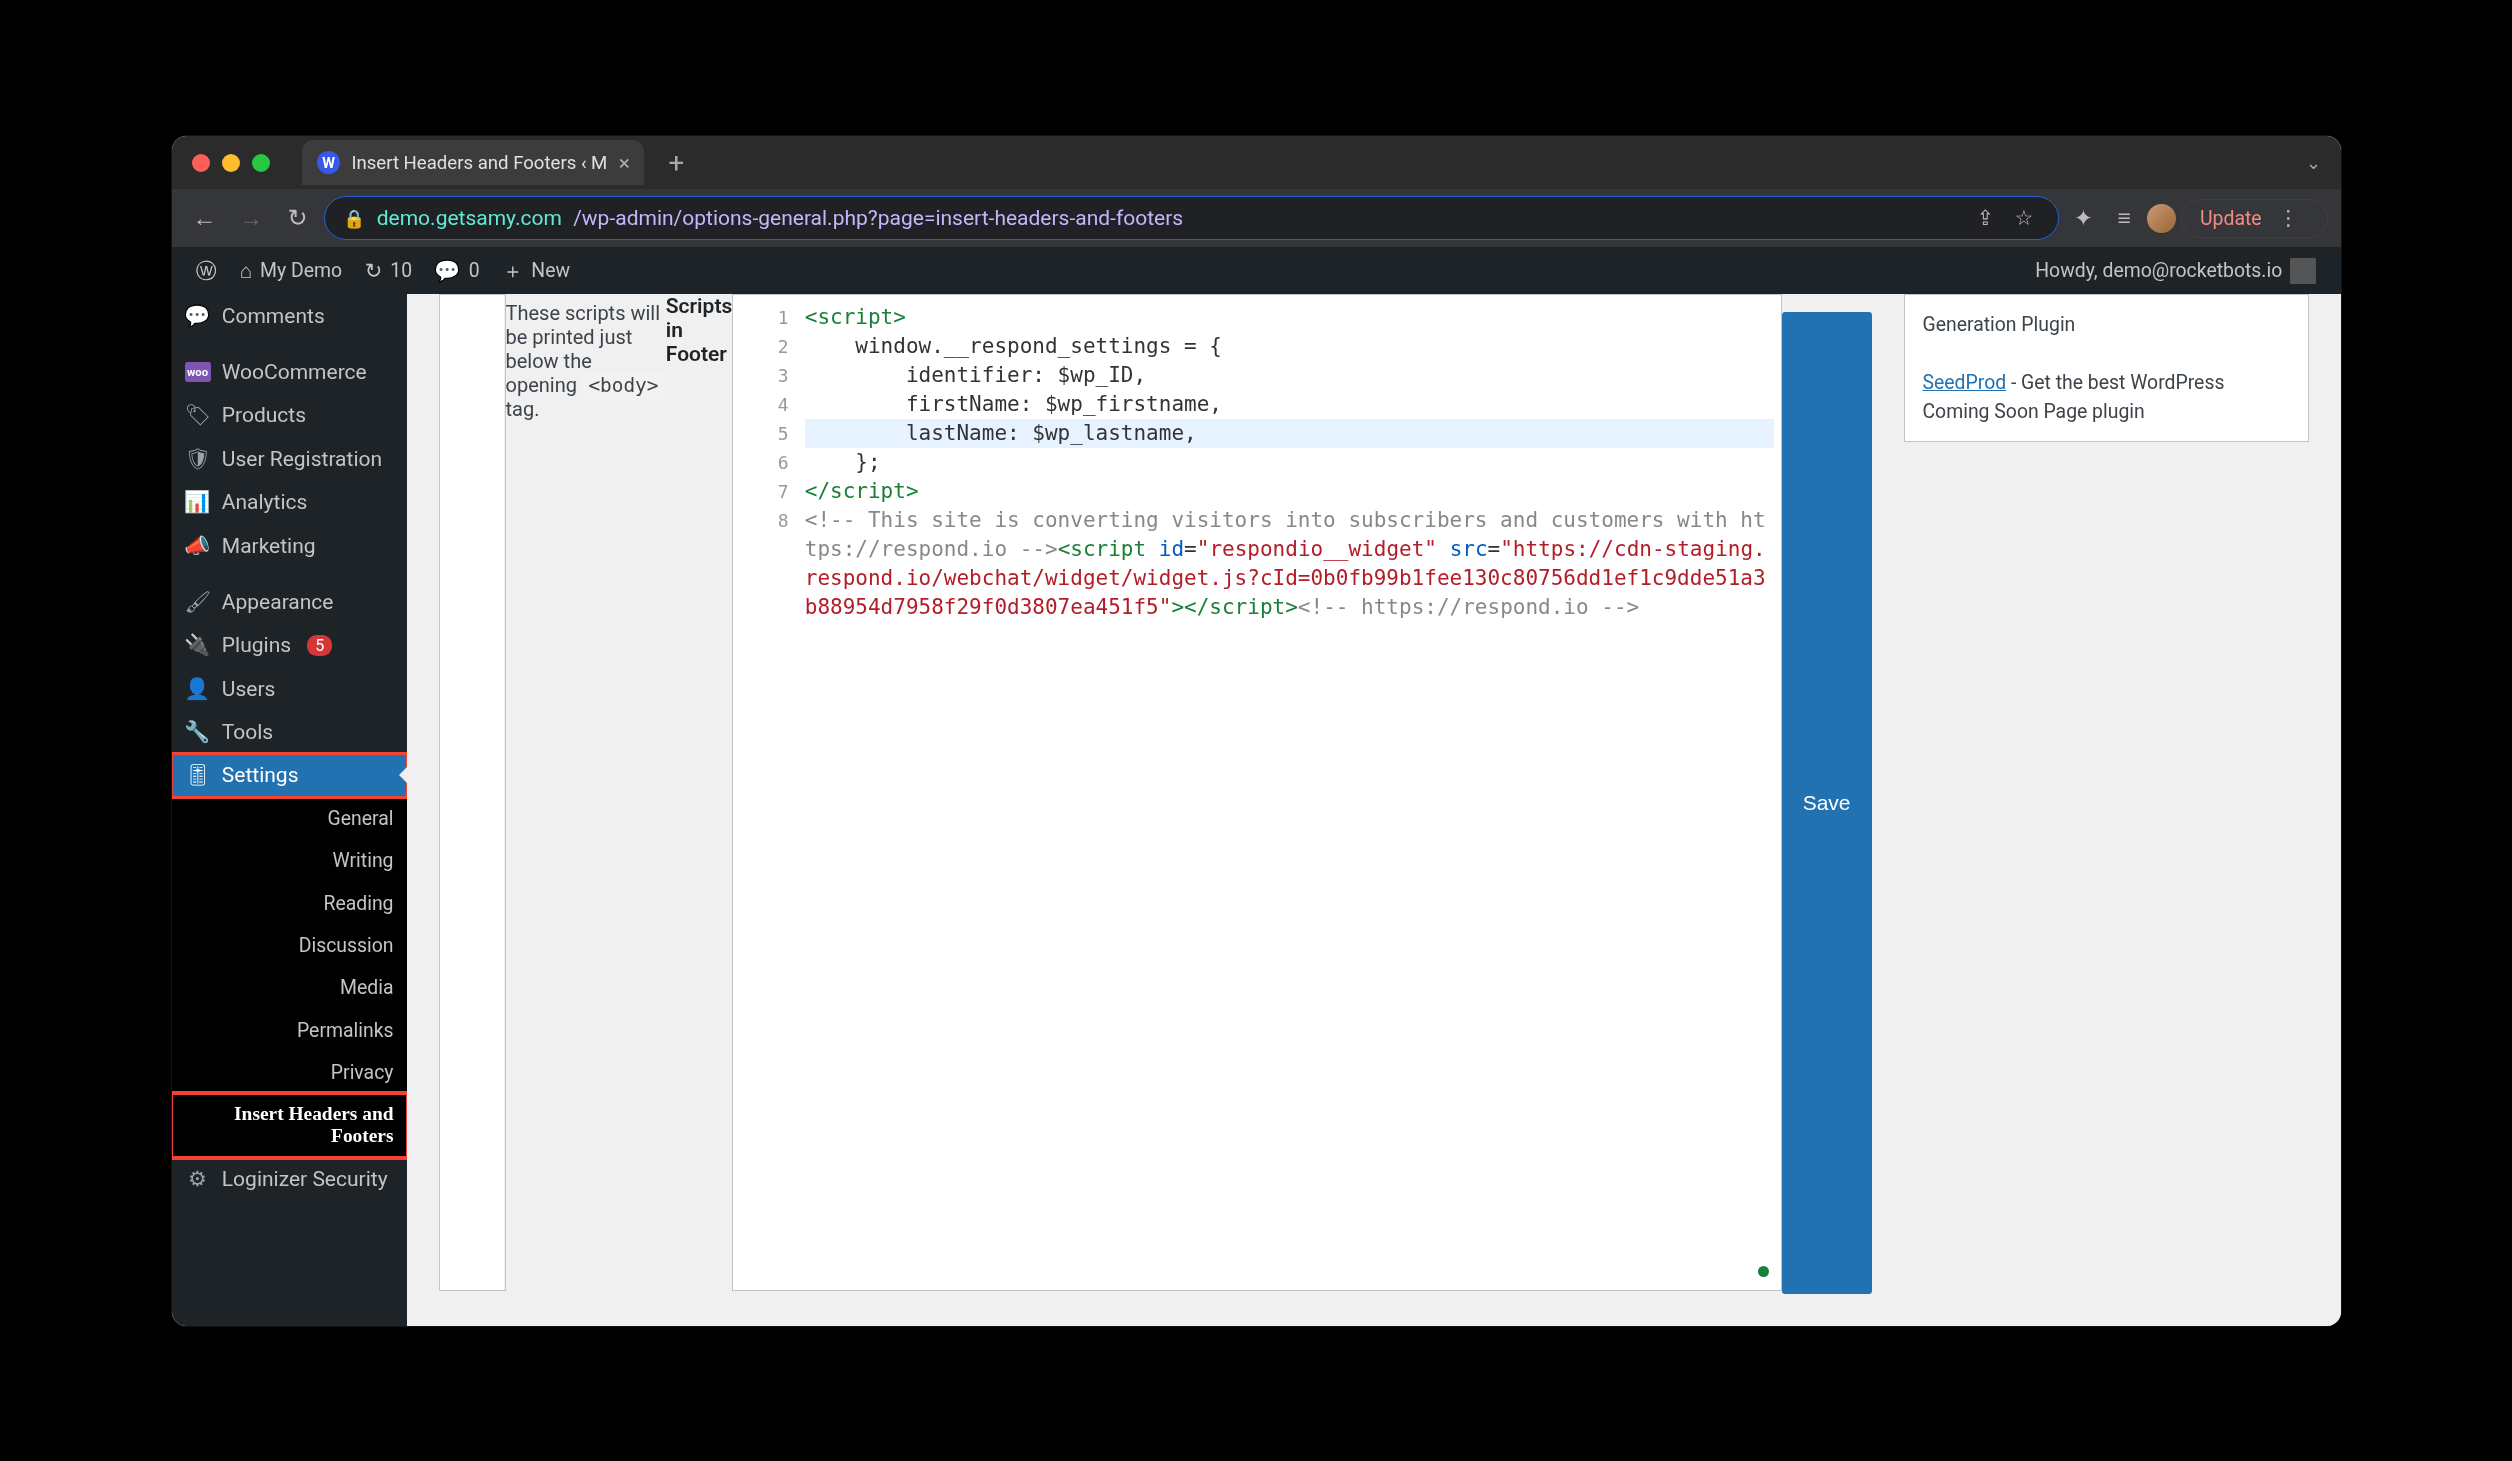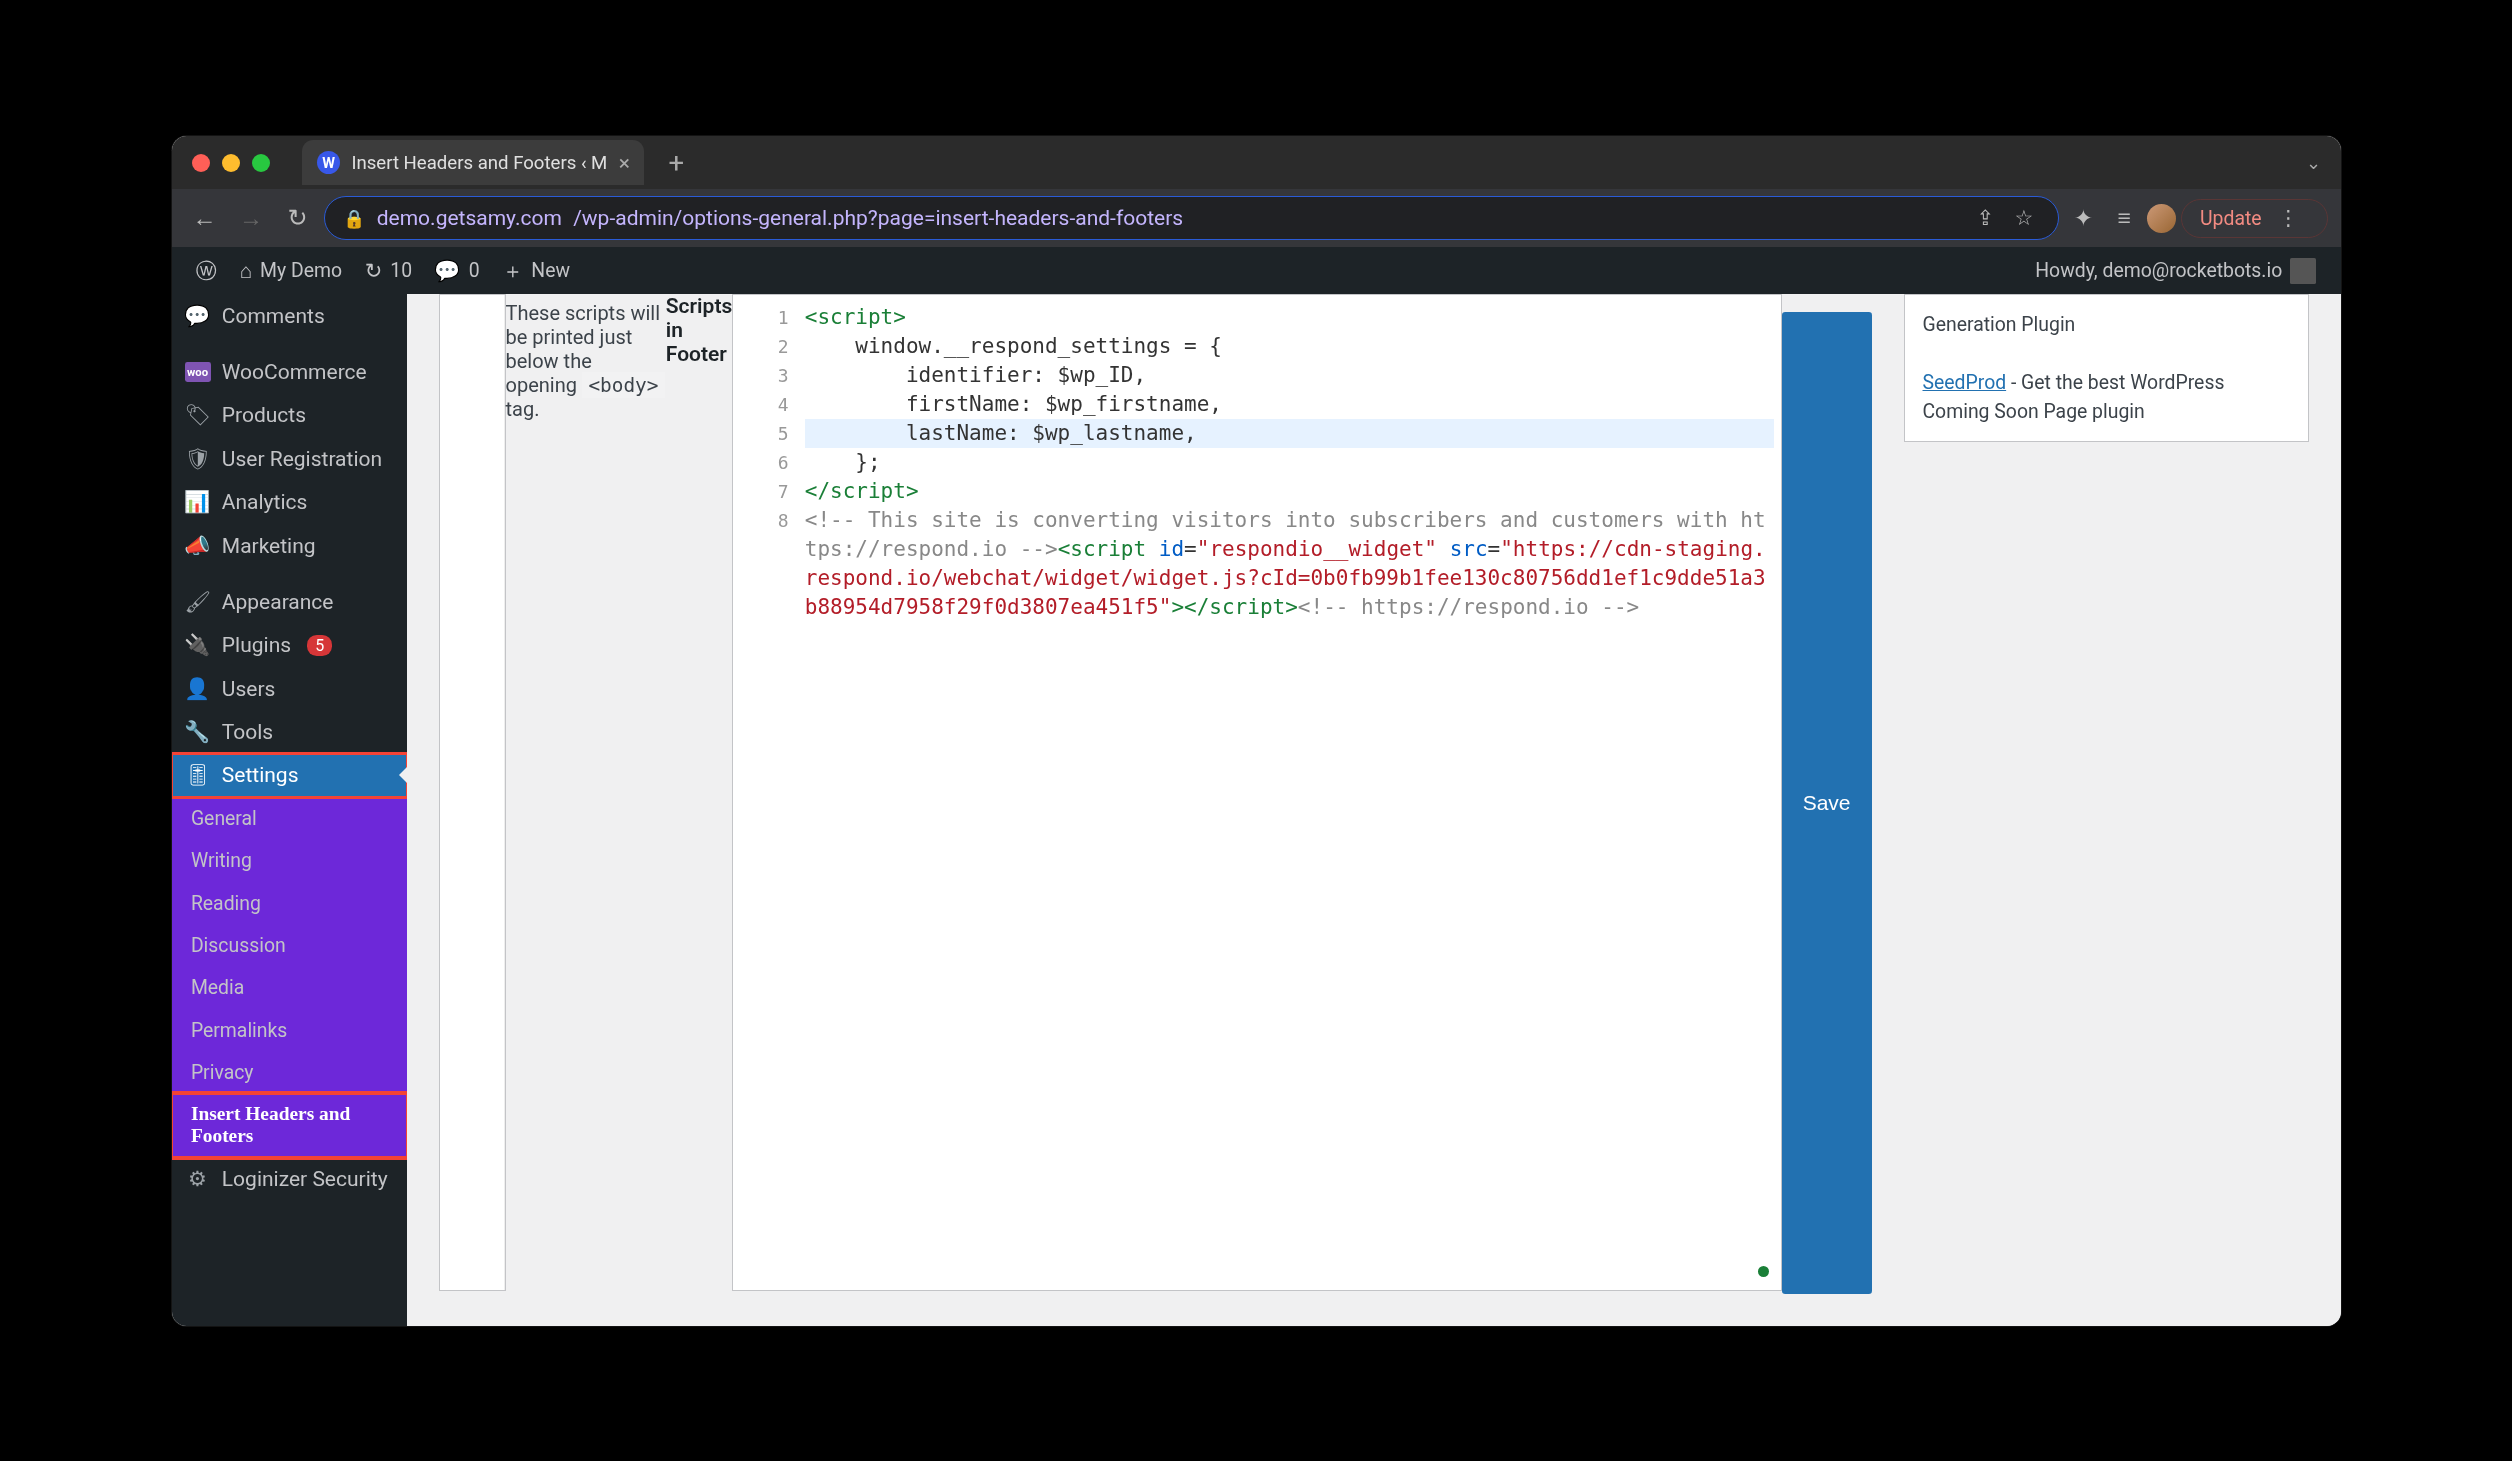--- a/index.html
+++ b/index.html
@@ -74,21 +74,21 @@
   border-radius: 29px;
   height: 44px;
   display: flex;
   align-items: center;
   padding: 0 18px;
   color: #aaa;
   font-size: 21px;
   gap: 11.3px;
 }
 .addr .lock { font-size: 18px; }
-.addr .url-host { color: #c4b5fd; }
+.addr .url-host { color: #5eead4; }
 .addr .url-rest { color: #c4b5fd; }
 .addr-actions { display: flex; gap: 6.5px; margin-left: auto; }
 .addr-icon { color: #bbb; width: 32px; text-align: center; font-size: 21px; }
 .chrome-actions { display: flex; align-items: center; gap: 4.9px; }
 .ext-icon { width:36px;height:36px;display:flex;align-items:center;justify-content:center;color:#bbb;font-size:23px; }
 .avatar-sm { width:29px;height:29px;border-radius:50%;background:linear-gradient(135deg,#c97,#963); }
 .update-btn {
   border: 1.6px solid #5a3636;
   color: #f28b82;
   border-radius: 23px;
@@ -126,21 +126,21 @@
   gap: 11.3px;
 }
 .menu-item .mi-icon { width: 26px; text-align: center; font-size: 21px; color:#9ca2a7; }
 .menu-item.current {
   background: #2271b1;
   color: #fff;
 }
 .menu-item.current .mi-icon { color: #fff; }
 .menu-item.highlighted { outline: 3.2px solid #f44336; outline-offset: -1.6px; position:relative; }
 .menu-arrow { position:absolute; right:-1.6px; width:0;height:0;border-top:9.7px solid transparent;border-bottom:9.7px solid transparent;border-right:9.7px solid #f0f0f1; }
-.submenu { background:#6d28d9; font-size: 19.4px; }
+.submenu { background:#000000; font-size: 19.4px; text-align: right; }
 .submenu-item { padding: 9.7px 13px 9.7px 19.4px; color:#c3c4c7; }
 .submenu-item.current { color:#fff;font-weight:600; }
 .submenu-item.highlighted { outline: 4px solid #f44336; outline-offset: -1.6px; font-family: Liberation Serif, serif; }
 .badge { background:#d63638;color:#fff;border-radius:9.7px;padding:0.8px 8px;font-size:16px;margin-left:4.9px; }
 
 .wp-content {
   flex: 1;
   background: #f0f0f1;
   overflow-y: hidden;
   display: flex;

